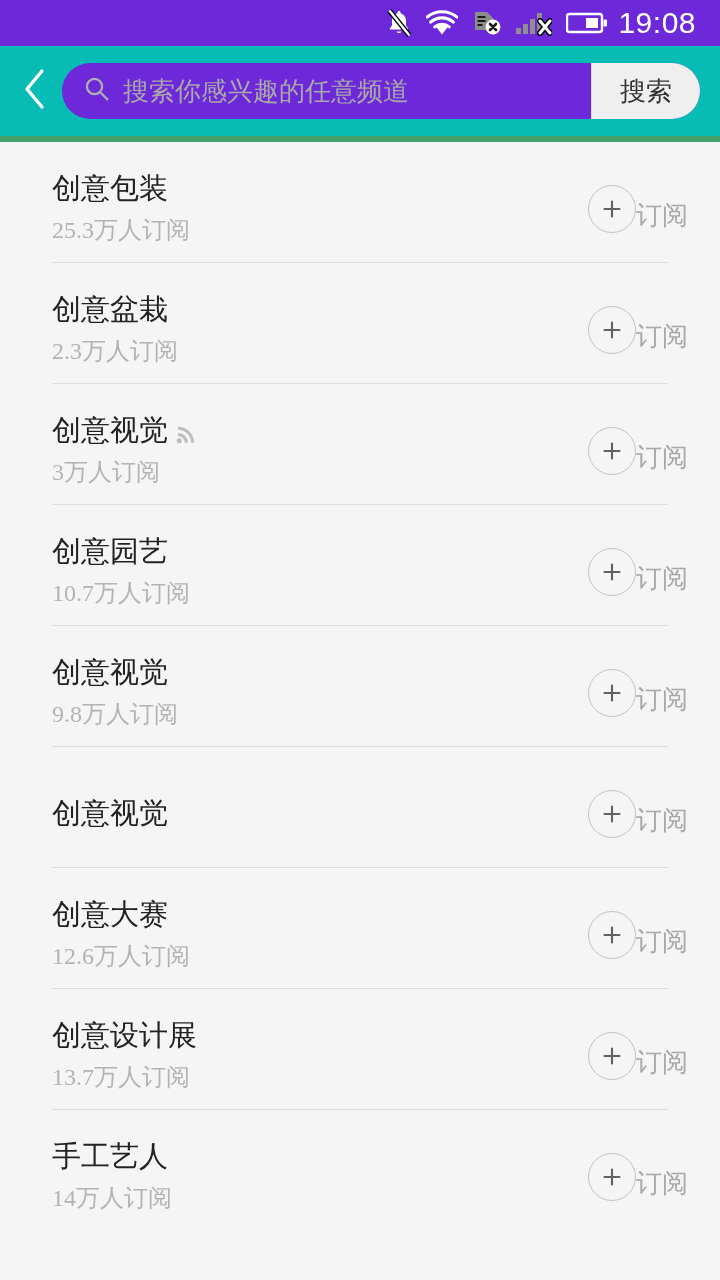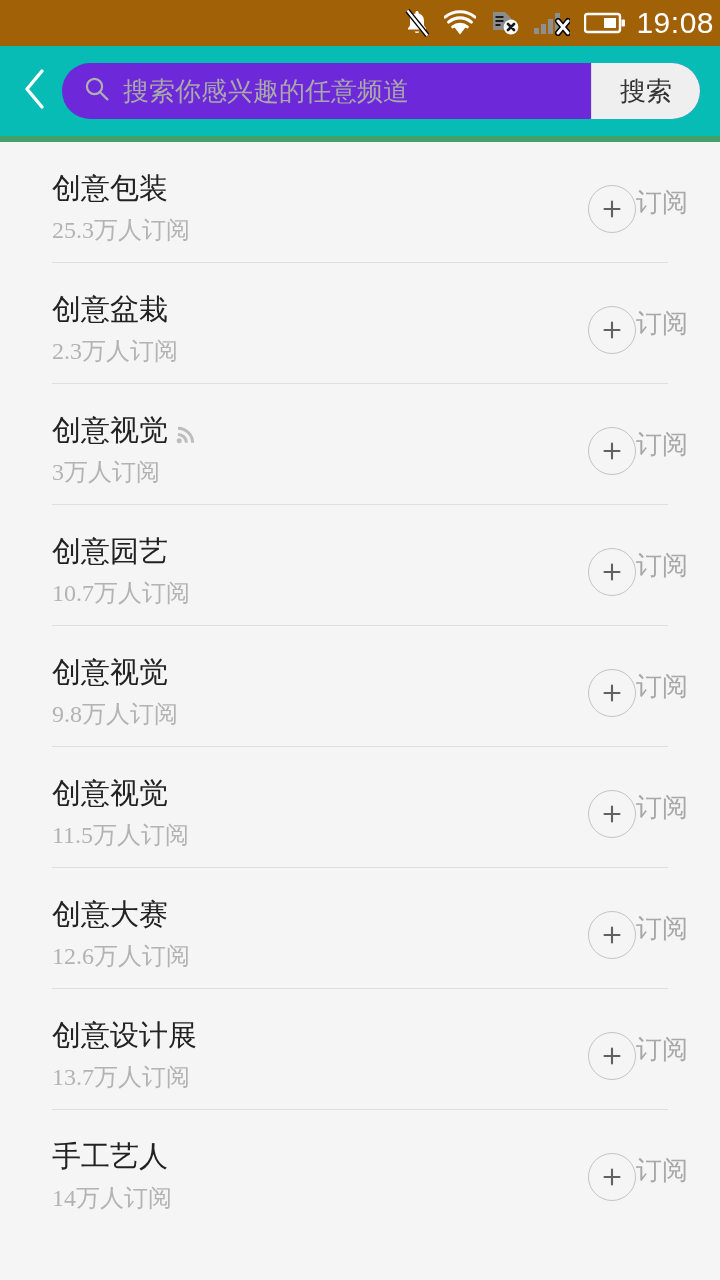--- a/index.html
+++ b/index.html
@@ -17,25 +17,25 @@
   .phone {
     position: relative;
     width: 720px;
     height: 1280px;
     overflow: hidden;
   }
 
   
   .statusbar {
     height: 46px;
-    background: #a16207;
+    background: #6d28d9;
     display: flex;
     align-items: center;
     justify-content: flex-end;
-    padding-right: 6px;
+    padding-right: 24px;
     box-sizing: border-box;
   }
   .status-icons {
     display: flex;
     align-items: center;
     gap: 14px;
   }
   .status-icons svg { display: block; }
   .status-time {
     color: #ffffff;
@@ -144,21 +144,21 @@
   .rss-icon { display: block; margin-top: 6px; }
   .row-sub {
     color: #b3b3b3;
     font-size: 24px;
     margin-top: 12px;
     line-height: 1.1;
     font-family: Liberation Serif, serif;
   }
   .subscribe {
     display: flex;
-    align-items: flex-start;
+    align-items: flex-end;
     flex: none;
     cursor: pointer;
     padding-right: 12px;
   }
   .plus-circle {
     width: 48px;
     height: 48px;
     border: 1px solid #c4c4c4;
     border-radius: 50%;
     display: flex;
@@ -358,21 +358,20 @@
     </div>
     <div class="row-sep"></div>
   </div>
 
   <div class="row">
     <div class="row-texts">
       <div class="row-title">
         <span>创意视觉</span>
 
       </div>
-      <div class="row-sub">11.5万人订阅</div>
     </div>
     <div class="subscribe">
       <span class="plus-circle">
         <svg width="24" height="24" viewBox="0 0 24 24">
           <path d="M12 4.5 L12 19.5 M4.5 12 L19.5 12" stroke="#616161" stroke-width="2.1" stroke-linecap="round"></path>
         </svg>
       </span>
       <span class="subscribe-label">订阅</span>
     </div>
     <div class="row-sep"></div>

